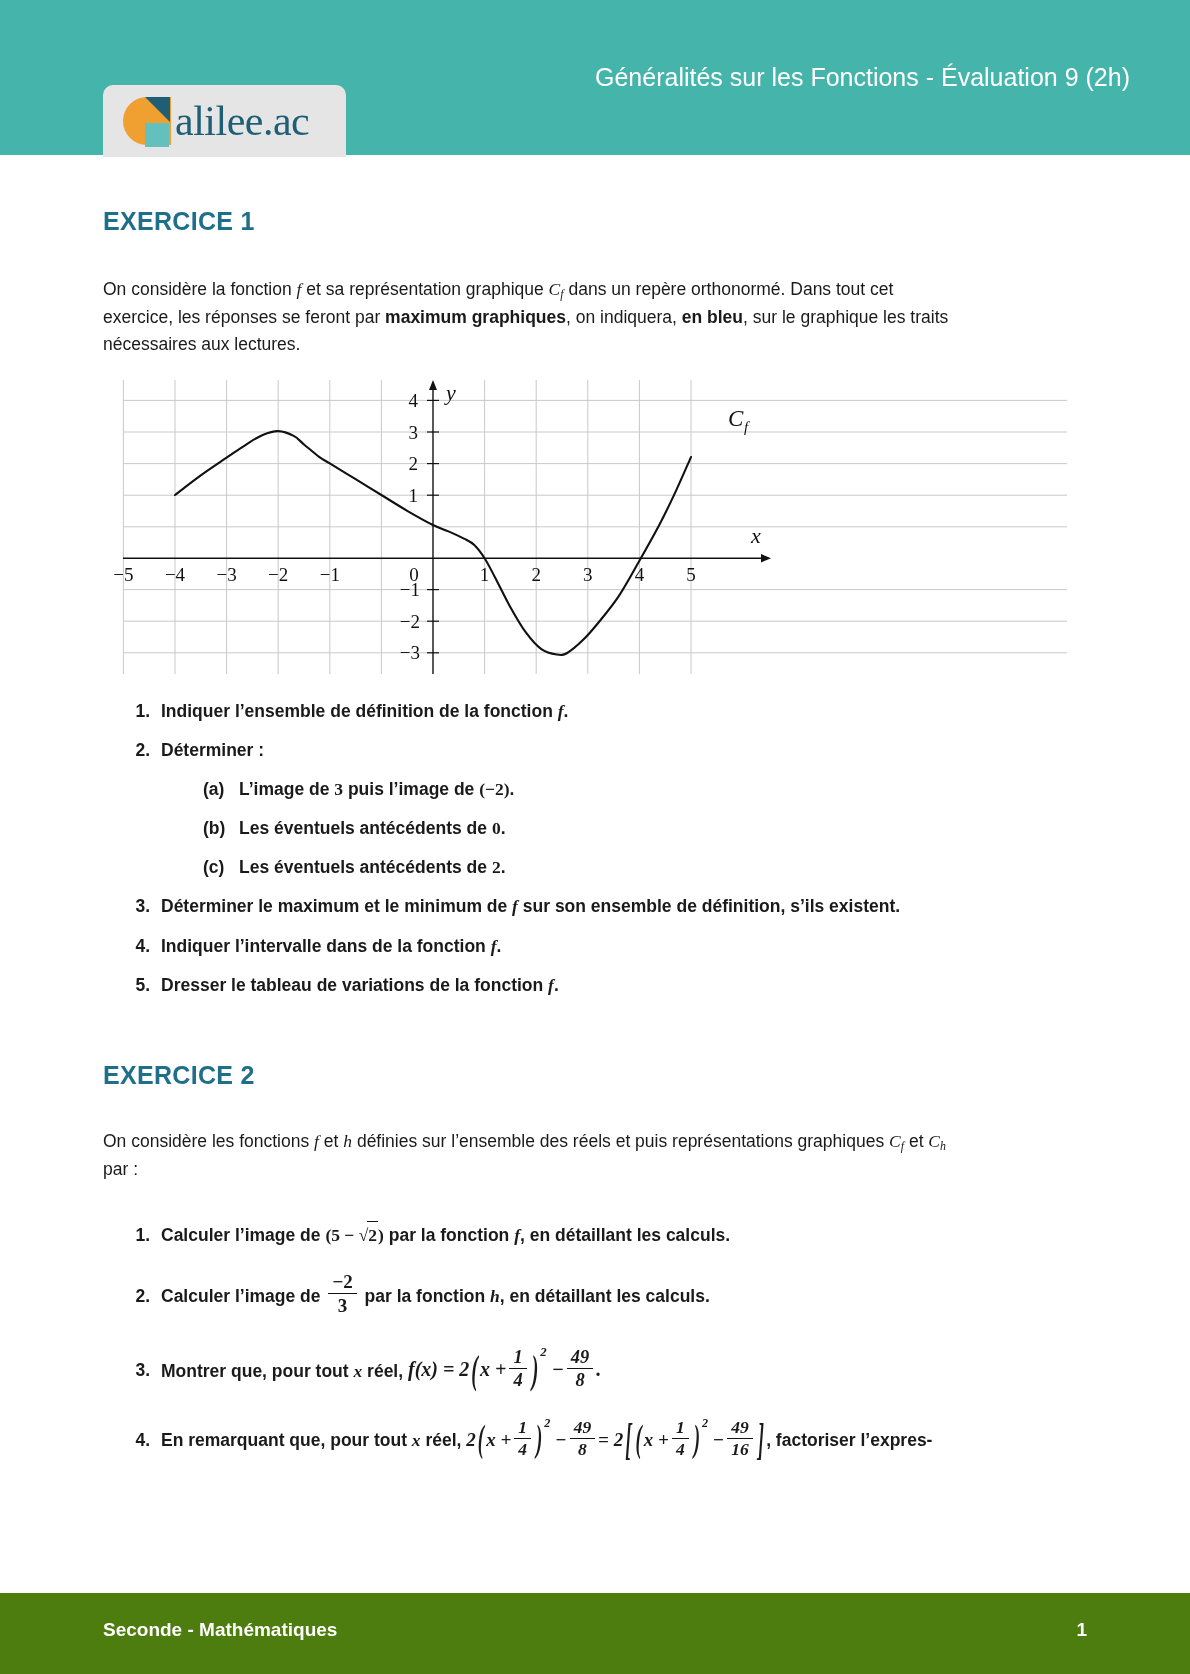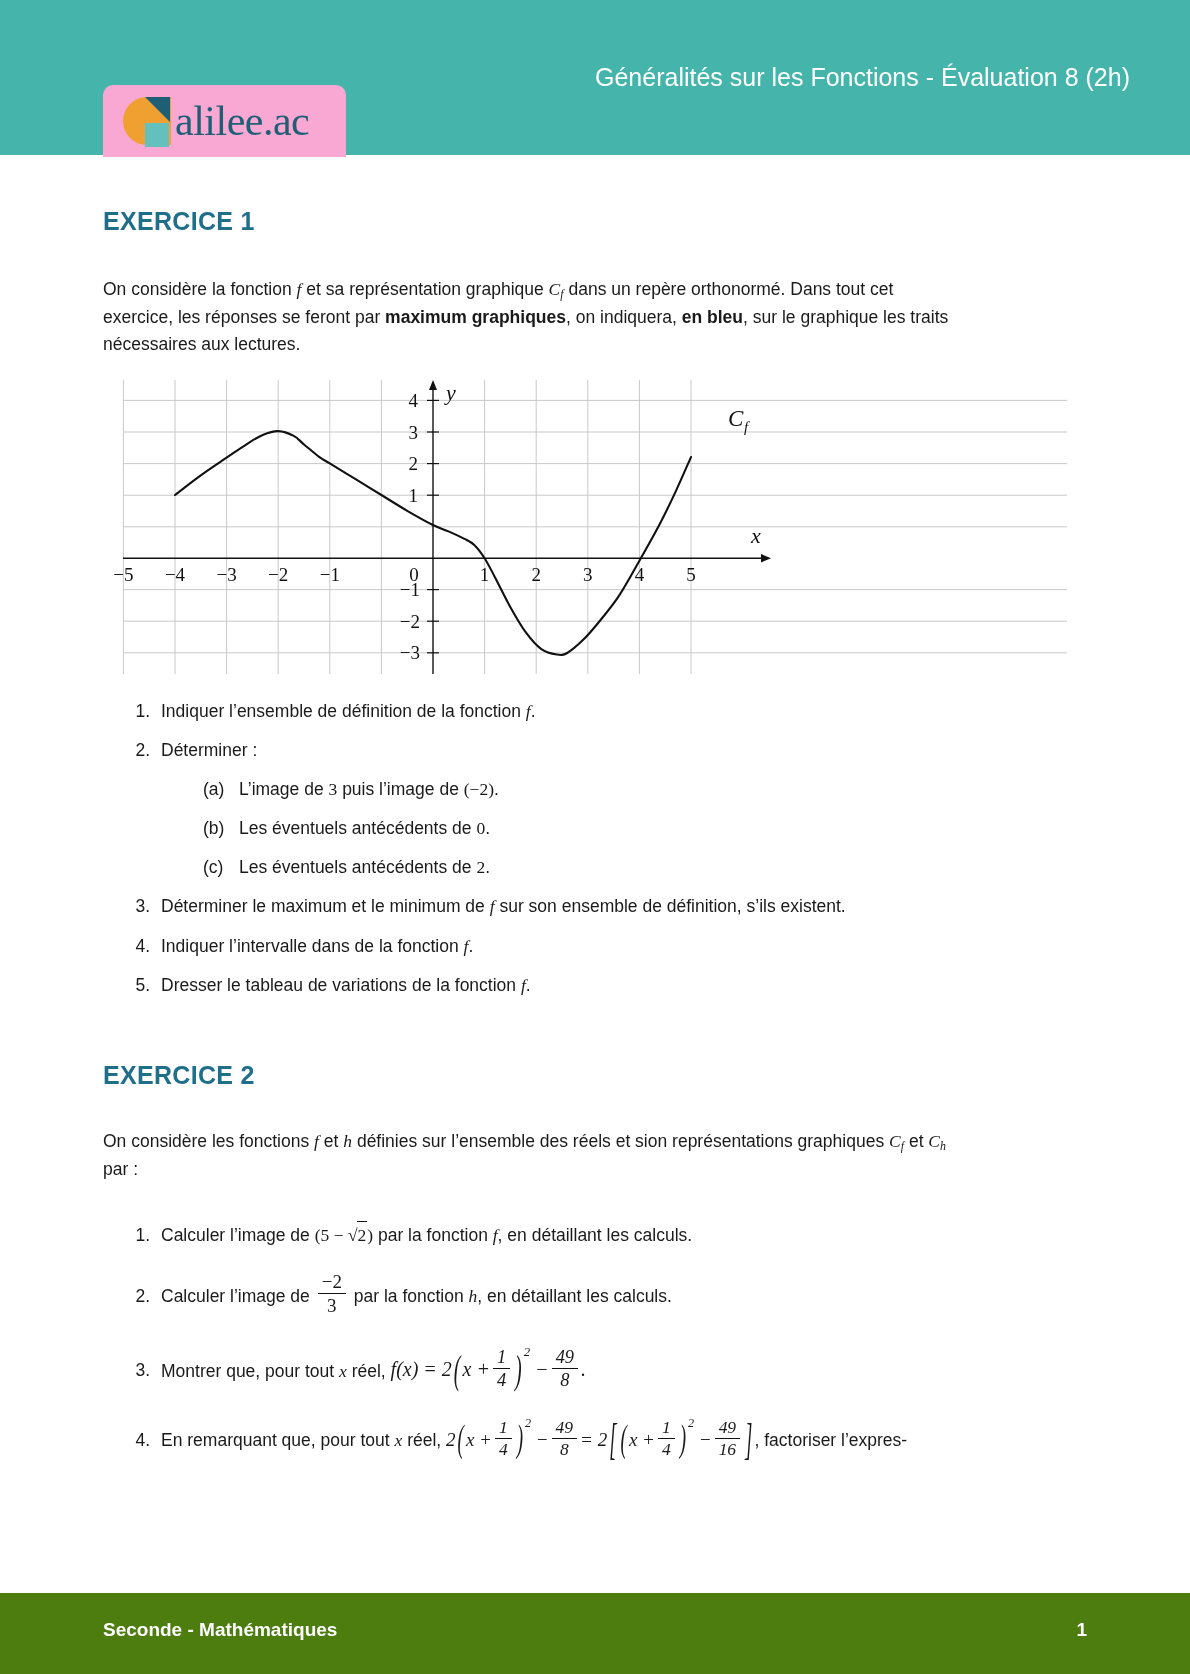--- a/index.html
+++ b/index.html
@@ -15,21 +15,21 @@
   
   .header {
     position:absolute; left:0; top:0;
     width:1190px; height:155px;
     background:#45b5ac;
     display:flex; align-items:center;
   }
   .logo-box {
     position:absolute; left:103px; top:85px;
     width:243px; height:72px;
-    background:#f9a8d4;
+    background:#e5e5e5;
     border-radius:10px 10px 0 0;
     display:flex; align-items:center;
     padding-left:18px;
     box-sizing:border-box;
   }
   .logo-mark { position:relative; width:52px; height:52px; flex:0 0 auto; }
   .logo-mark .c-arc2 {
     position:absolute; left:2px; top:2px;
     width:48px; height:48px;
     background:#f0a030;
@@ -74,21 +74,21 @@
     letter-spacing:0.3px;
   }
   p.para { font-size:17.5px; line-height:1.55; margin:0; text-align:left; }
   .mi { font-family:"Liberation Serif", serif; font-style:italic; }
   .mu { font-family:"Liberation Serif", serif; font-style:normal; }
   .cal { font-family:"Liberation Serif", serif; font-style:italic; }
   .sub { font-size:0.68em; vertical-align:-0.28em; font-family:"Liberation Serif", serif; font-style:italic; }
   .sup { font-size:0.68em; vertical-align:0.45em; font-family:"Liberation Serif", serif; font-style:italic; }
   b { font-weight:bold; }
 
-  ol.qlist { margin:0; padding:0 0 0 52px; font-size:17.5px; }
+  ol.qlist { margin:0; padding:0 0 0 52px; font-size:17.5px;font-weight:bold; }
   ol.qlist > li { margin-bottom:13px; line-height:1.5; padding-left:6px; }
   ol.sublist { margin:12px 0 6px 0; padding:0 0 0 42px; list-style-type:none; counter-reset:alpha; }
   ol.sublist > li { margin-bottom:13px; line-height:1.5; position:relative; padding-left:36px; counter-increment:alpha; }
   ol.sublist > li::before {
     content:"(" counter(alpha, lower-alpha) ")";
     position:absolute; left:0; top:0;
   }
 
   
   .frac { display:inline-block; vertical-align:-0.55em; text-align:center;
@@ -123,21 +123,21 @@
 
 <div class="header">
   <div class="logo-box">
     <div class="logo-mark">
       <div class="c-arc2"></div>
       <div class="tri"></div>
       <div class="sq"></div>
     </div>
     <div class="logo-text">alilee.ac</div>
   </div>
-  <div class="header-title">Généralités sur les Fonctions - Évaluation 8 (2h)</div>
+  <div class="header-title">Généralités sur les Fonctions - Évaluation 9 (2h)</div>
 </div>
 
 <div class="page">
 <div class="content">
 
   <div style="height:52px"></div>
   <h2 class="exo">EXERCICE 1</h2>
 
   <div style="height:40px"></div>
   <p class="para">
@@ -254,21 +254,21 @@
     <li>
       <span>Dresser le tableau de variations de la fonction </span><span class="mi">f</span><span>.</span>
     </li>
   </ol>
 
   <div style="height:50px"></div>
   <h2 class="exo">EXERCICE 2</h2>
 
   <div style="height:38px"></div>
   <p class="para">
-    <span>On considère les fonctions </span><span class="mi">f</span><span> et </span><span class="mi">h</span><span> définies sur l’ensemble des réels et sion représentations graphiques </span><span class="cal">C</span><span class="sub">f</span><span> et </span><span class="cal">C</span><span class="sub">h</span><span> par :</span>
+    <span>On considère les fonctions </span><span class="mi">f</span><span> et </span><span class="mi">h</span><span> définies sur l’ensemble des réels et puis représentations graphiques </span><span class="cal">C</span><span class="sub">f</span><span> et </span><span class="cal">C</span><span class="sub">h</span><span> par :</span>
   </p>
 
   <div style="height:12px"></div>
 
   <div style="height:26px"></div>
 
   <ol class="qlist">
     <li style="margin-bottom:22px;">
       <span>Calculer l’image de </span><span class="mu">(5&nbsp;−&nbsp;<span class="sqrt">√<span class="bar">2</span></span>)</span><span> par la fonction </span><span class="mi">f</span><span>, en détaillant les calculs.</span>
     </li>

